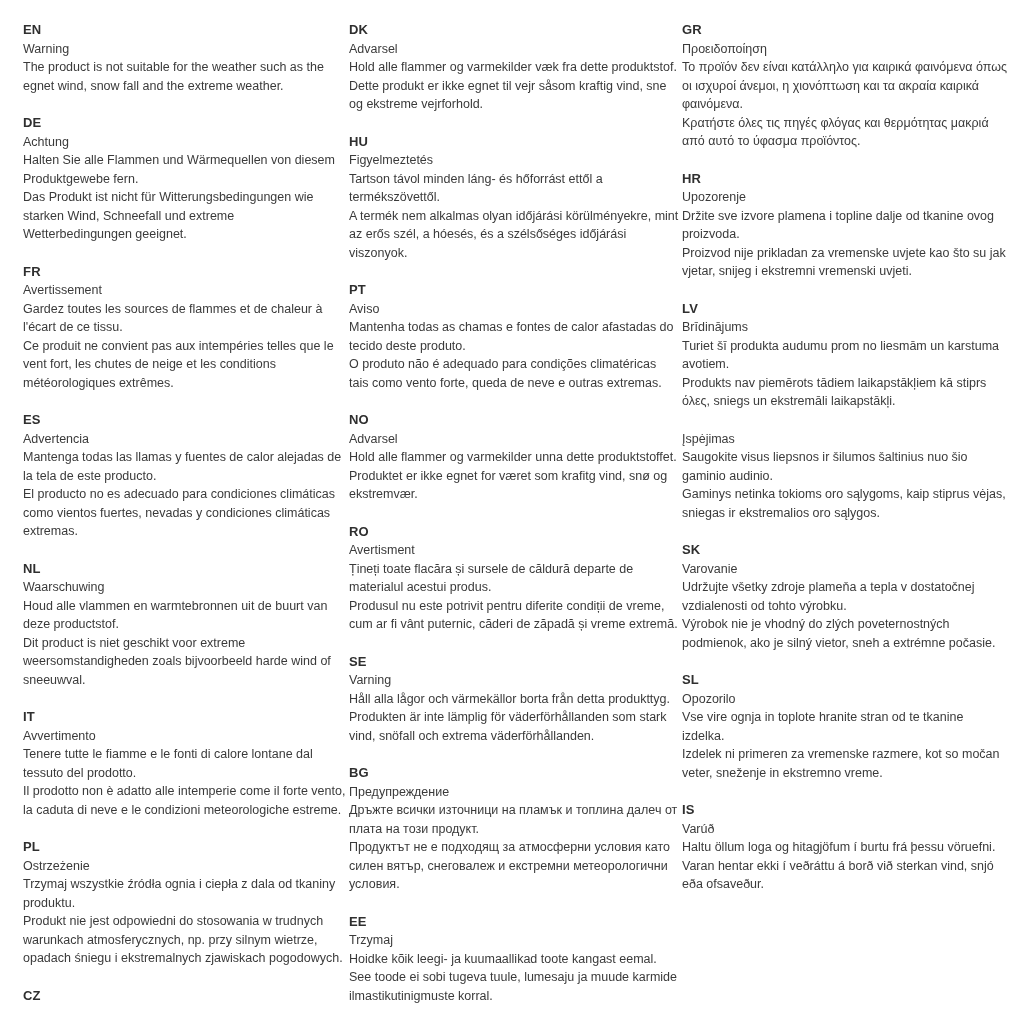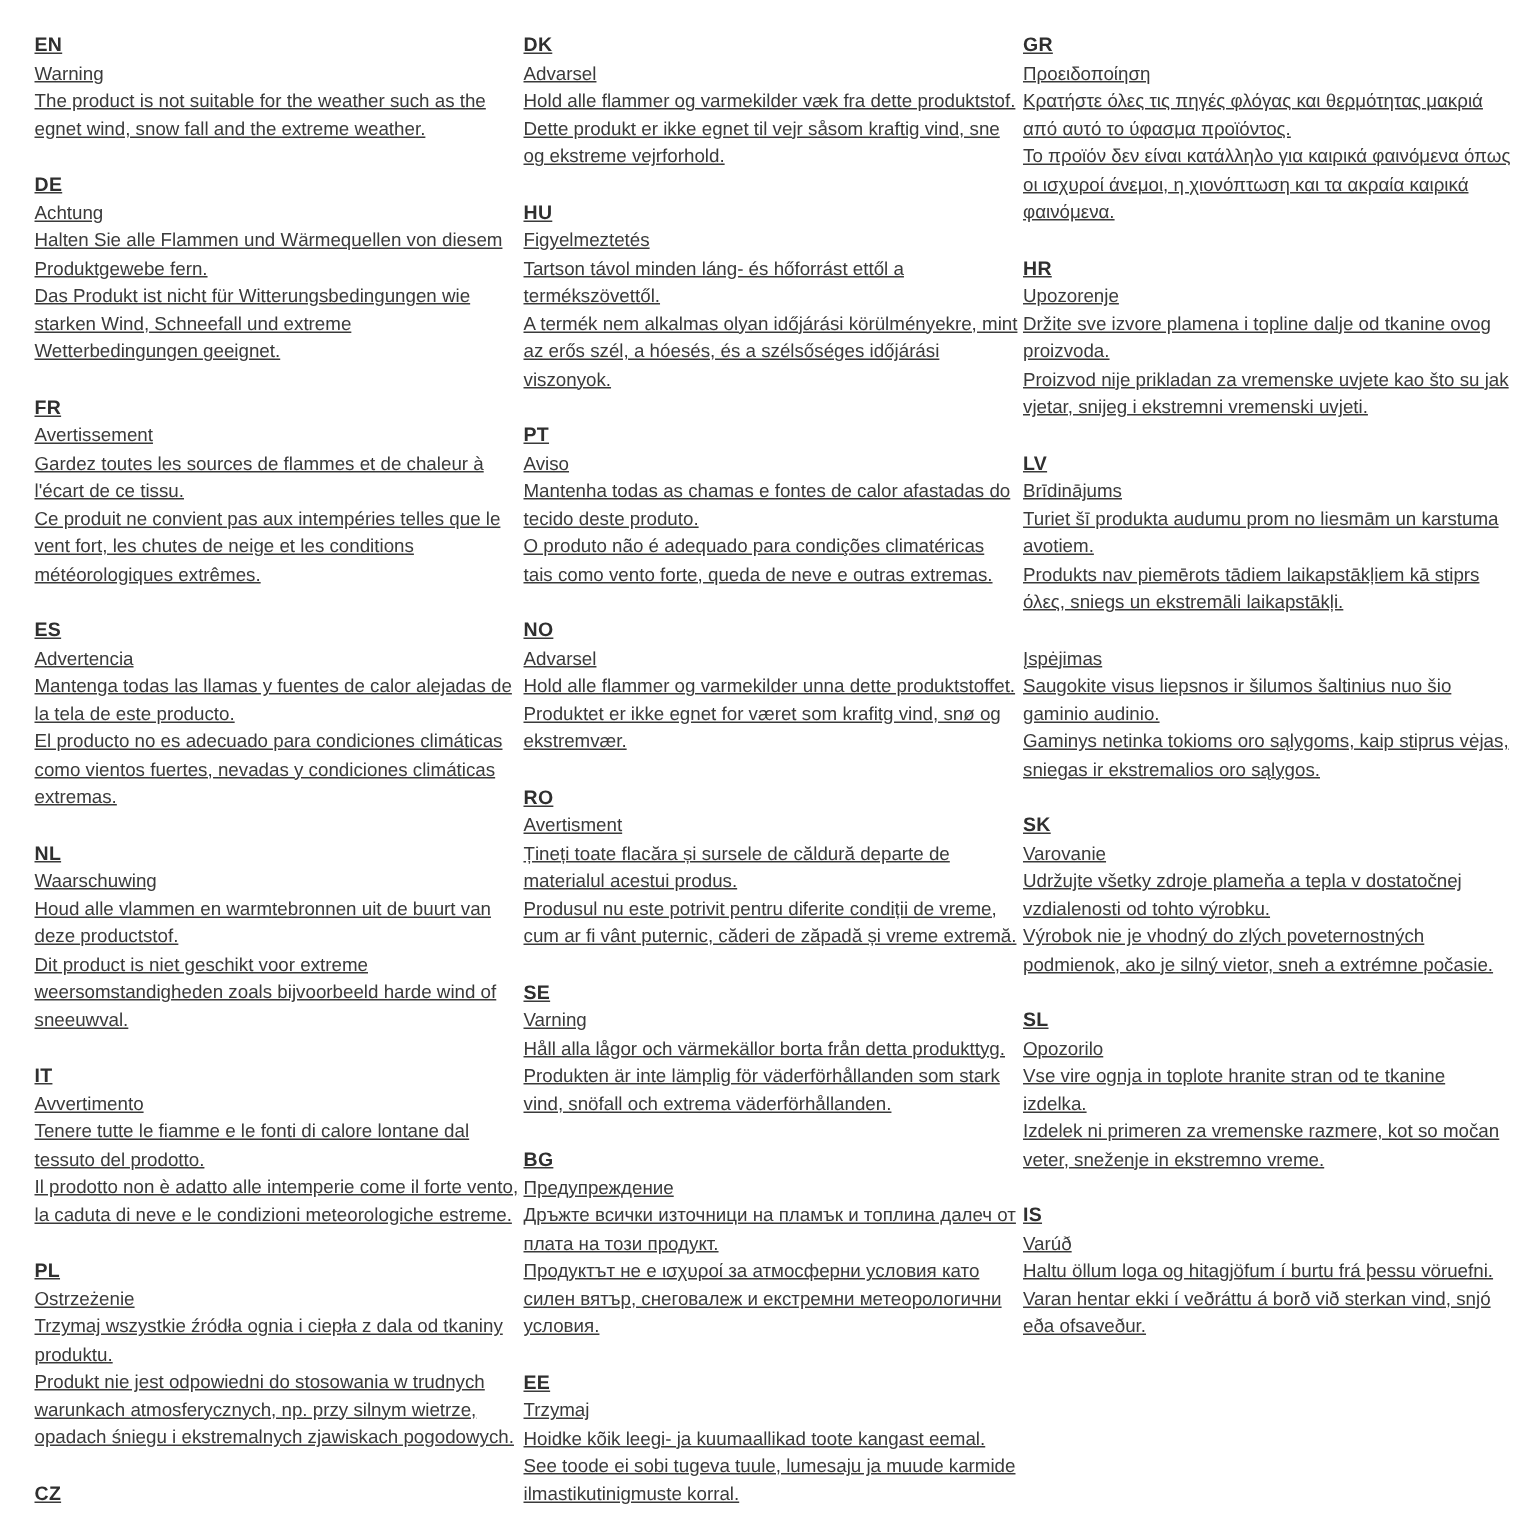--- a/index.html
+++ b/index.html
@@ -23,21 +23,20 @@
   .col {
     box-sizing: border-box;
     flex: 0 0 auto;
   }
   .col-1 { width: 326px; }
   .col-2 { width: 333px; }
   .col-3 { width: 328px; }
   .lang-block {
     margin: 0 0 19px 0;
     padding-right: 3px;
-    text-decoration: underline;
   }
   .lang-code {
     display: block;
     font-size: 13px;
     line-height: 18.5px;
     font-weight: bold;
     color: #2f2f2f;
     letter-spacing: 0.2px;
   }
   .warning-title {
@@ -137,35 +136,35 @@
       <div class="lang-block">
         <span class="lang-code">SE</span>
         <span class="warning-title">Varning</span>
         <span class="warning-sentence">Håll alla lågor och värmekällor borta från detta produkttyg.</span>
         <span class="warning-sentence">Produkten är inte lämplig för väderförhållanden som stark vind, snöfall och extrema väderförhållanden.</span>
       </div>
       <div class="lang-block">
         <span class="lang-code">BG</span>
         <span class="warning-title">Предупреждение</span>
         <span class="warning-sentence">Дръжте всички източници на пламък и топлина далеч от плата на този продукт.</span>
-        <span class="warning-sentence">Продуктът не е ισχυροί за атмосферни условия като силен вятър, снеговалеж и екстремни метеорологични условия.</span>
+        <span class="warning-sentence">Продуктът не е подходящ за атмосферни условия като силен вятър, снеговалеж и екстремни метеорологични условия.</span>
       </div>
       <div class="lang-block">
         <span class="lang-code">EE</span>
         <span class="warning-title">Trzymaj</span>
         <span class="warning-sentence">Hoidke kõik leegi- ja kuumaallikad toote kangast eemal.</span>
         <span class="warning-sentence">See toode ei sobi tugeva tuule, lumesaju ja muude karmide ilmastikutinigmuste korral.</span>
       </div>
     </div>
   <div class="col col-3">
       <div class="lang-block">
         <span class="lang-code">GR</span>
         <span class="warning-title">Προειδοποίηση</span>
+        <span class="warning-sentence">Το προϊόν δεν είναι κατάλληλο για καιρικά φαινόμενα όπως οι ισχυροί άνεμοι, η χιονόπτωση και τα ακραία καιρικά φαινόμενα.</span>
         <span class="warning-sentence">Κρατήστε όλες τις πηγές φλόγας και θερμότητας μακριά από αυτό το ύφασμα προϊόντος.</span>
-        <span class="warning-sentence">Το προϊόν δεν είναι κατάλληλο για καιρικά φαινόμενα όπως οι ισχυροί άνεμοι, η χιονόπτωση και τα ακραία καιρικά φαινόμενα.</span>
       </div>
       <div class="lang-block">
         <span class="lang-code">HR</span>
         <span class="warning-title">Upozorenje</span>
         <span class="warning-sentence">Držite sve izvore plamena i topline dalje od tkanine ovog proizvoda.</span>
         <span class="warning-sentence">Proizvod nije prikladan za vremenske uvjete kao što su jak vjetar, snijeg i ekstremni vremenski uvjeti.</span>
       </div>
       <div class="lang-block">
         <span class="lang-code">LV</span>
         <span class="warning-title">Brīdinājums</span>

